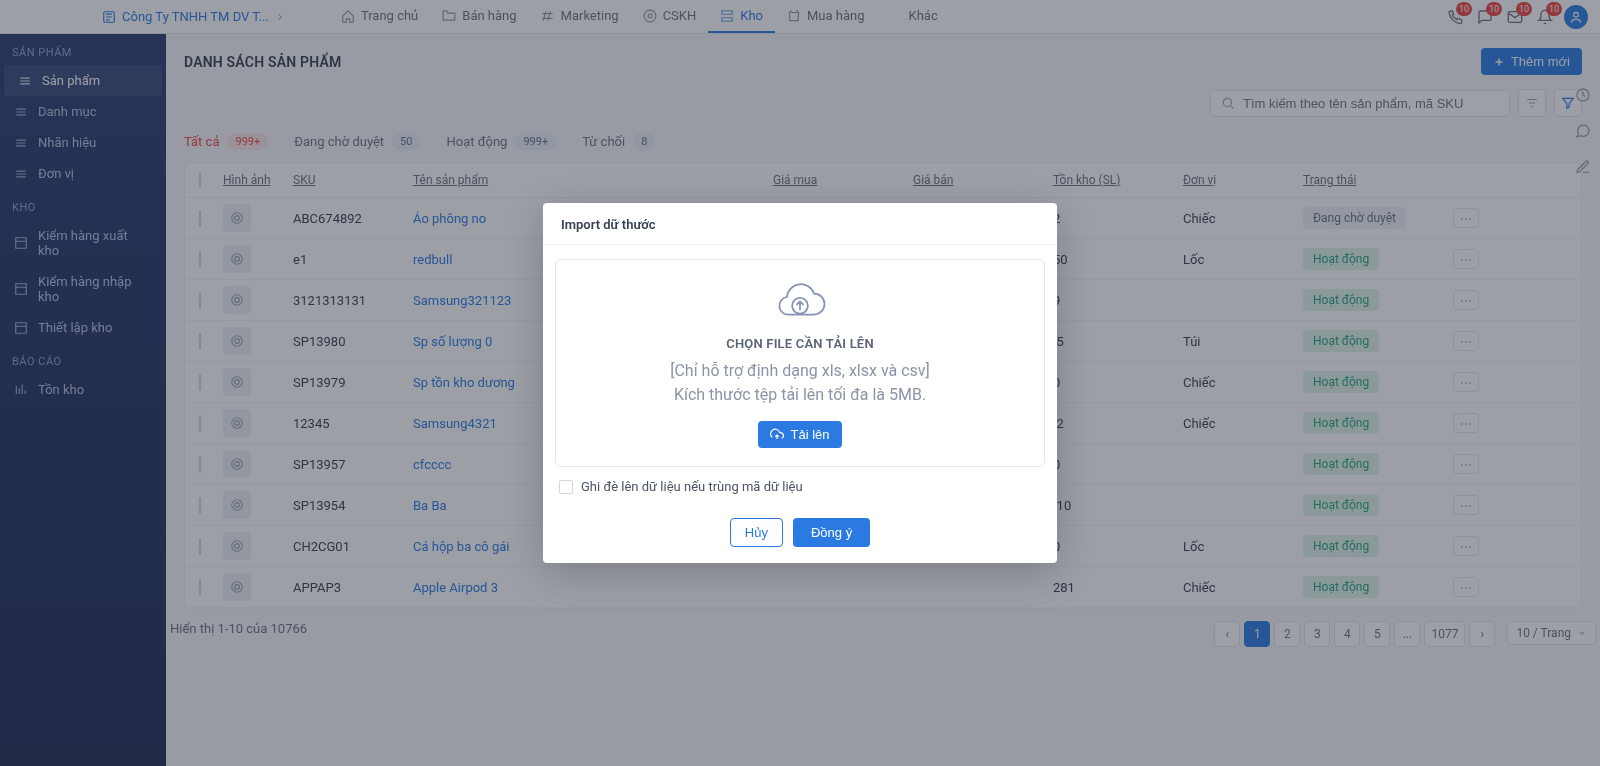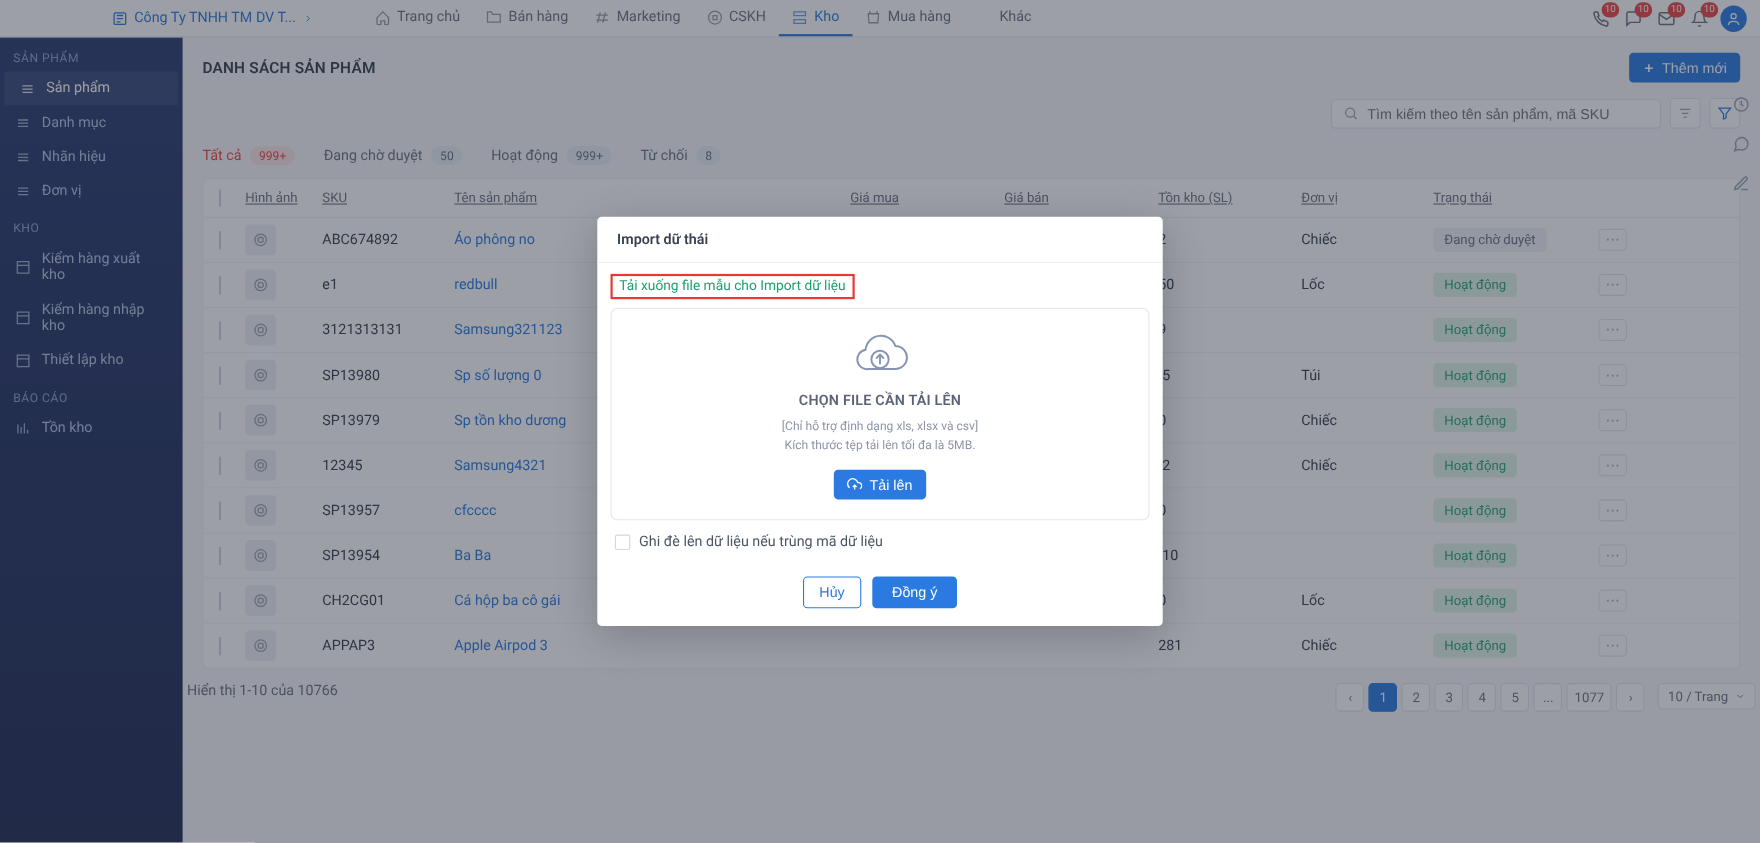--- a/index.html
+++ b/index.html
@@ -65,21 +65,21 @@
 
 .overlay { position:absolute; inset:0; background:rgba(36,42,58,.45); z-index:50; display:flex; align-items:center; justify-content:center;}
 .modal { width:514px; background:#fff; border-radius:4px; box-shadow:0 10px 40px rgba(0,0,0,.2); }
 .modal-head { padding:14px 18px 12px; border-bottom:1px solid #eef0f5; font-weight:600; color:#374151;}
 .modal-body { padding:10px 12px 8px; }
 .dl-link-wrap { border:2px solid #e53935; padding:2px 6px; display:inline-block; margin: 0 0 4px 0;}
 .dl-link { color:#1aa36e; font-size:12.5px; cursor:pointer; }
 .drop { margin:4px 0 6px; border:1px solid #e2e6ef; border-radius:6px; padding:22px 16px 18px; text-align:center; }
 .drop .cloud { width:56px; height:44px; margin:0 auto 10px; color:#8694b2;}
 .drop h4 { font-size:13px; font-weight:600; color:#5b6477; letter-spacing:.2px; margin-bottom:8px;}
-.drop p { font-size:11px; color:#8b94a7; line-height:1.5;}
+.drop p { font-size:16px; color:#8b94a7; line-height:1.5;}
 .upload-btn { margin-top:14px; }
 .checkbox-row { display:flex; align-items:center; gap:8px; padding:6px 4px 6px; font-size:13px; color:#4b5563;}
 .checkbox-row .chk2 { width:14px; height:14px; border:1px solid #cfd6e4; border-radius:2px; }
 .modal-foot { display:flex; justify-content:center; gap:10px; padding:10px 18px 16px; }
 
 svg { display:block; }
 </style>
 </head>
 <body>
 
@@ -550,25 +550,22 @@
       <span>10 / Trang</span>
       <svg width="10" height="10" viewBox="0 0 24 24" fill="none" stroke="currentColor" stroke-width="2">
           <path d="M6 9l6 6 6-6"></path>
         </svg>
     </div>
   </div>
 </main>
 
 <div class="overlay">
   <div class="modal">
-    <div class="modal-head">Import dữ thái</div>
+    <div class="modal-head">Import dữ thước</div>
     <div class="modal-body">
-      <div class="dl-link-wrap">
-        <a class="dl-link">Tải xuống file mẫu cho Import dữ liệu</a>
-      </div>
       <div class="drop">
         <div class="cloud">
           <svg viewBox="0 0 64 48" width="56" height="44" fill="none" stroke="currentColor" stroke-width="2">
             <path d="M48 36a12 12 0 000-24 16 16 0 00-31 4A10 10 0 0020 36h28z"></path>
             <circle cx="32" cy="26" r="9"></circle>
             <path d="M32 31v-10M28 25l4-4 4 4"></path>
           </svg>
         </div>
         <h4>CHỌN FILE CẦN TẢI LÊN</h4>
         <p>[Chỉ hỗ trợ định dạng xls, xlsx và csv]</p>

